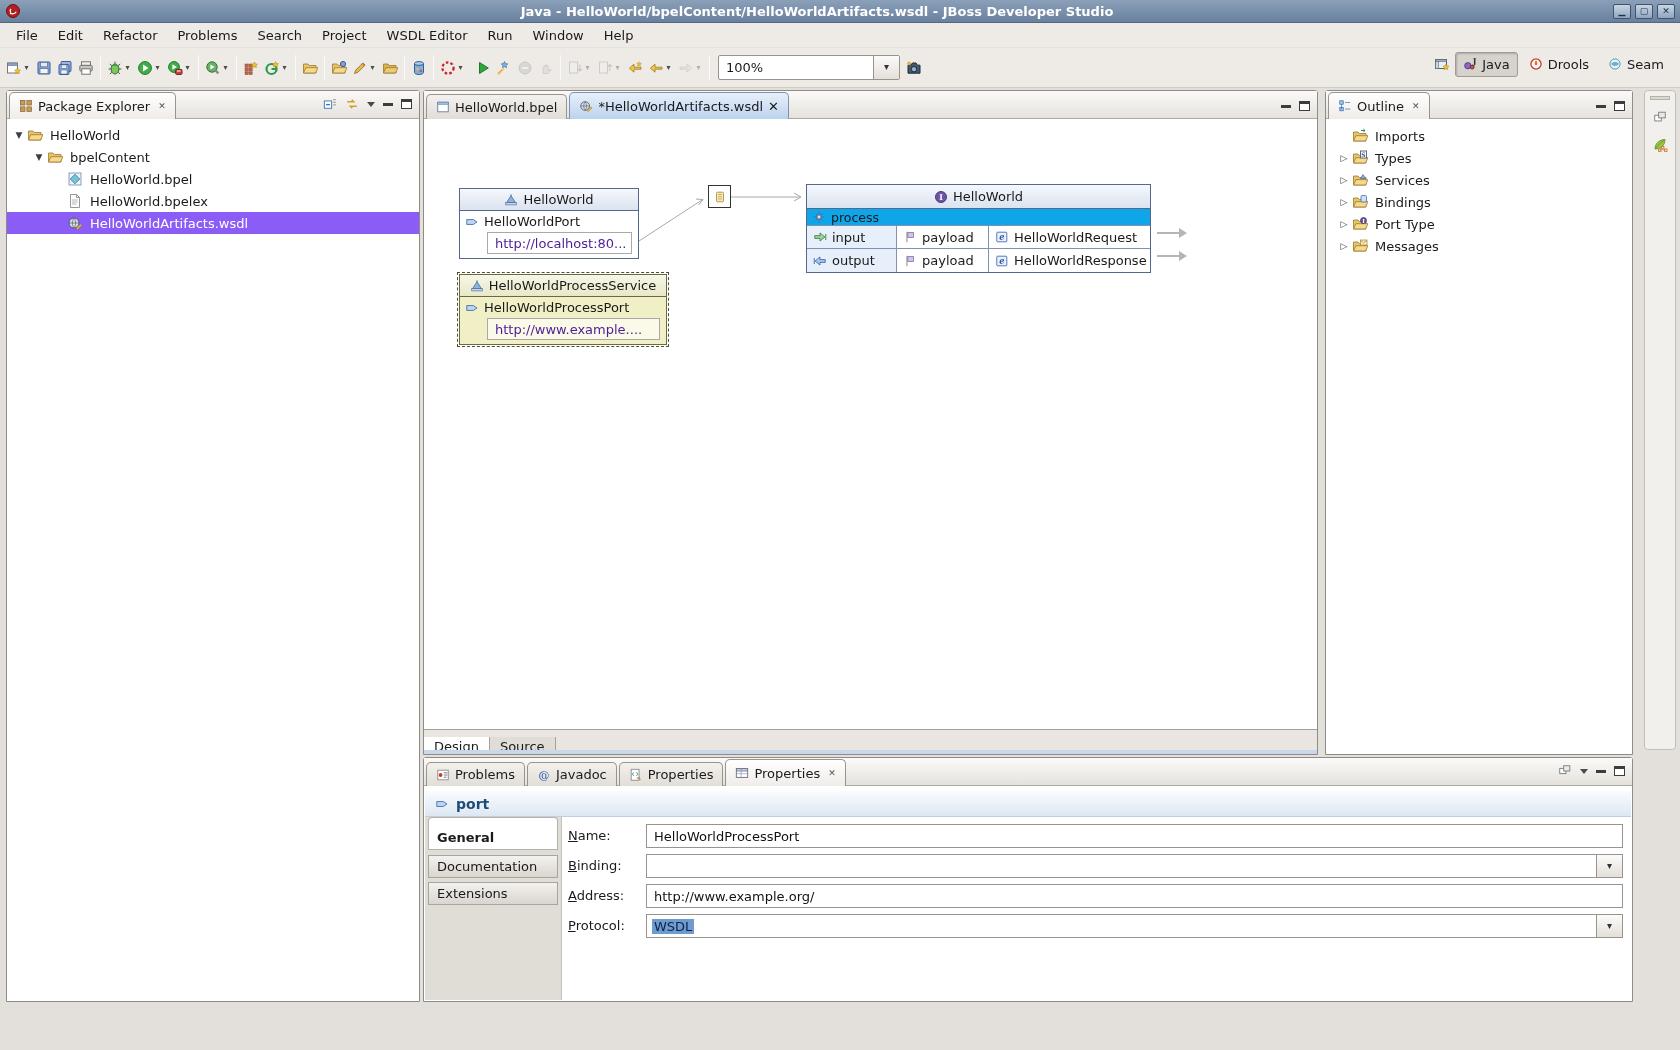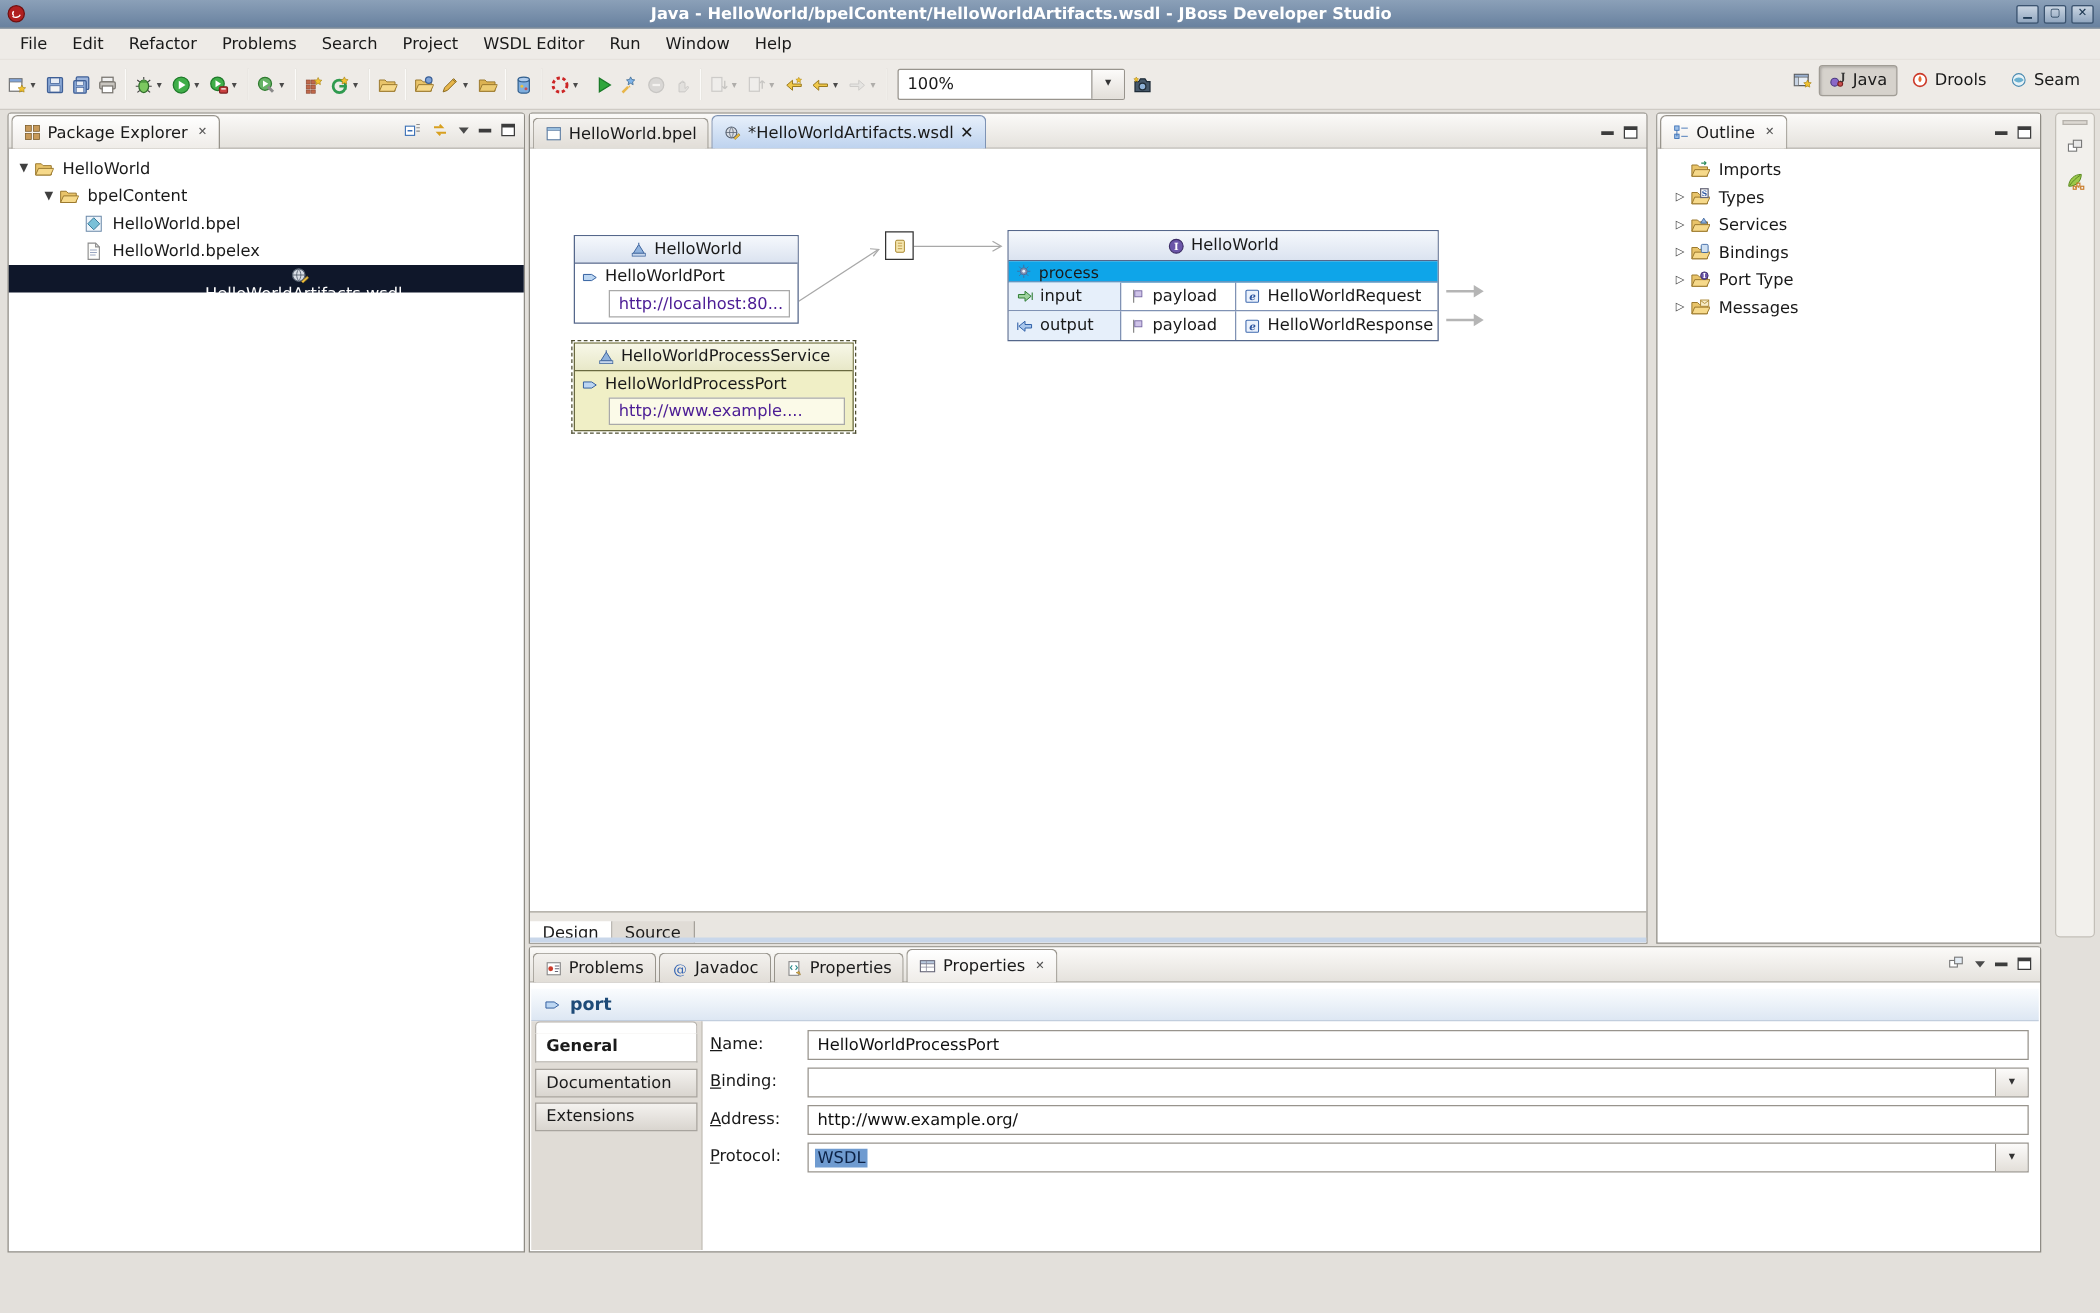--- a/index.html
+++ b/index.html
@@ -53,21 +53,21 @@
   .view-tab .x { font-size:9px; color:#555; margin-left:3px; }
   .view-tools { margin-left:auto; display:flex; align-items:center; gap:8px; padding:0 7px 7px; }
   .g-min { width:10px; height:3px; background:#3c3c3c; }
   .g-max { width:11px; height:10px; border:1px solid #3c3c3c; border-top:3px solid #3c3c3c; background:#fff; }
   .g-menu { width:0; height:0; border-left:4px solid transparent; border-right:4px solid transparent;
             border-top:5px solid #4a4a4a; }
 
   
   .tree { padding-top:5px; }
   .tree-row { height:22px; display:flex; align-items:center; white-space:nowrap; }
-  .tree-row.selected { background:#0f172a; color:#fff;flex-direction:column; }
+  .tree-row.selected { background:#8b5cf6; color:#fff; }
   .expander { width:16px; text-align:center; font-size:9px; color:#3f3f3f; flex:none; }
   .t-ico { width:18px; height:16px; margin-right:5px; flex:none; position:relative; }
   .ind0 { padding-left:4px; } .ind1 { padding-left:24px; } .ind2 { padding-left:60px; }
 
   
   .ed-tabs { height:28px; background:linear-gradient(#fbfaf8,#e5e2dd); border-bottom:1px solid #aeaaa3;
              display:flex; align-items:flex-end; }
   .ed-tab { display:flex; align-items:center; gap:5px; height:25px; padding:0 9px; margin-left:2px;
             background:linear-gradient(#f3f1ee,#e1ddd7); border:1px solid #98948c; border-bottom:none;
             border-radius:5px 5px 0 0; position:relative; top:1px; white-space:nowrap; }
@@ -568,21 +568,21 @@
         </div>
         <div class="drow">
           <svg class="i14" viewBox="0 0 16 16">
               <path d="M2 5.2h7.5l4.2 2.8-4.2 2.8H2z" fill="#bcd6f2" stroke="#33609f" stroke-width=".9"></path>
             </svg>
           <span>HelloWorldPort</span>
         </div>
         <div class="durl">http://localhost:80...</div>
       </div>
 
-      <div class="dbox sel-box" style="left:35px; top:155px; width:224px;">
+      <div class="dbox sel-box" style="left:35px; top:155px; width:208px;">
         <div class="dhead">
           <svg class="i14" viewBox="0 0 16 16">
               <path d="M8 3V1.4" stroke="#3c639c"></path>
               <path d="M3 11L8 3l5 8z" fill="#8fb2dd" stroke="#3c639c" stroke-width=".9"></path>
               <rect x="2" y="11" width="12" height="2.6" fill="#c6d6ec" stroke="#3c639c" stroke-width=".7"></rect>
             </svg>
           <span>HelloWorldProcessService</span>
         </div>
         <div class="drow">
           <svg class="i14" viewBox="0 0 16 16">

